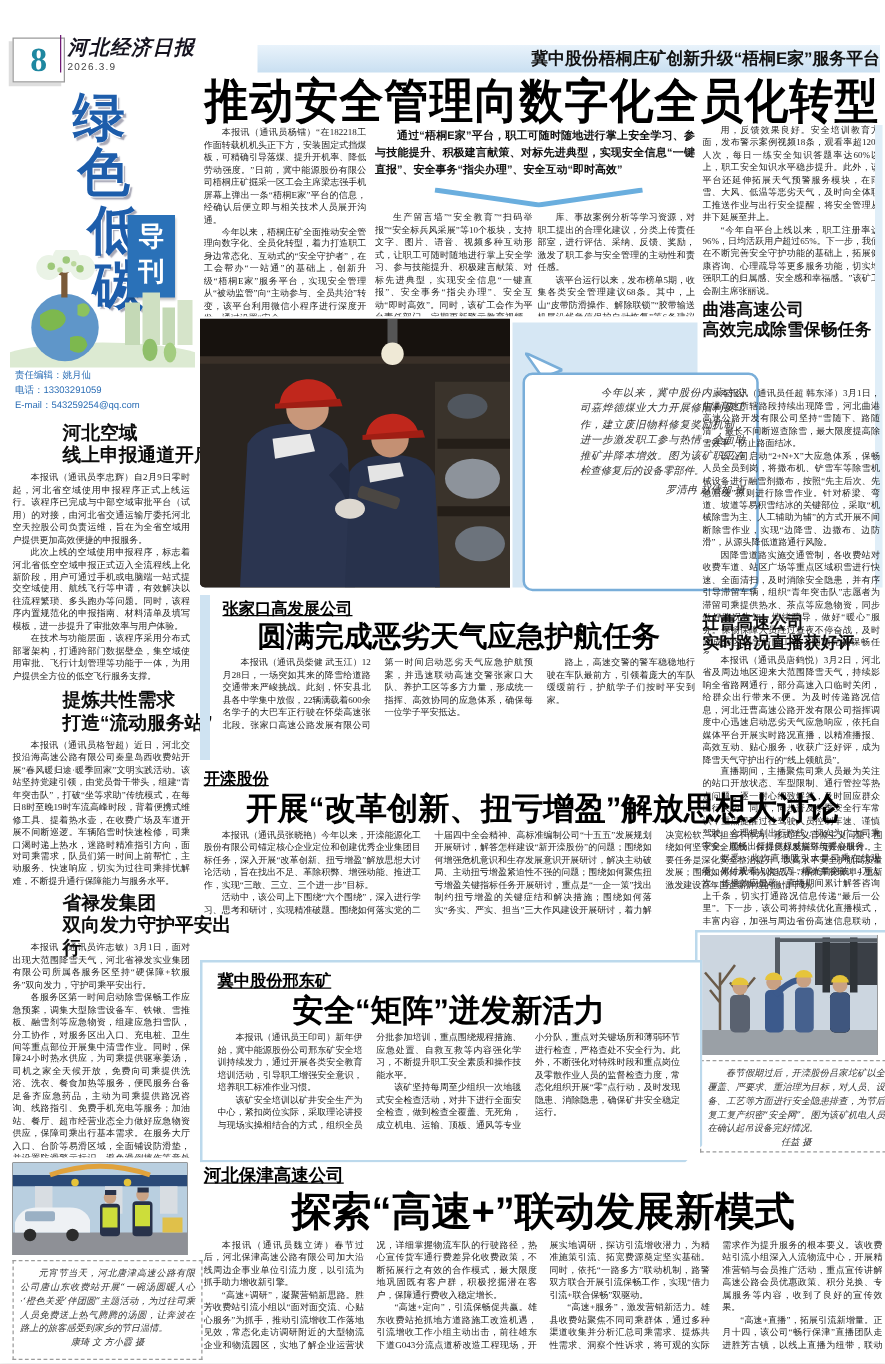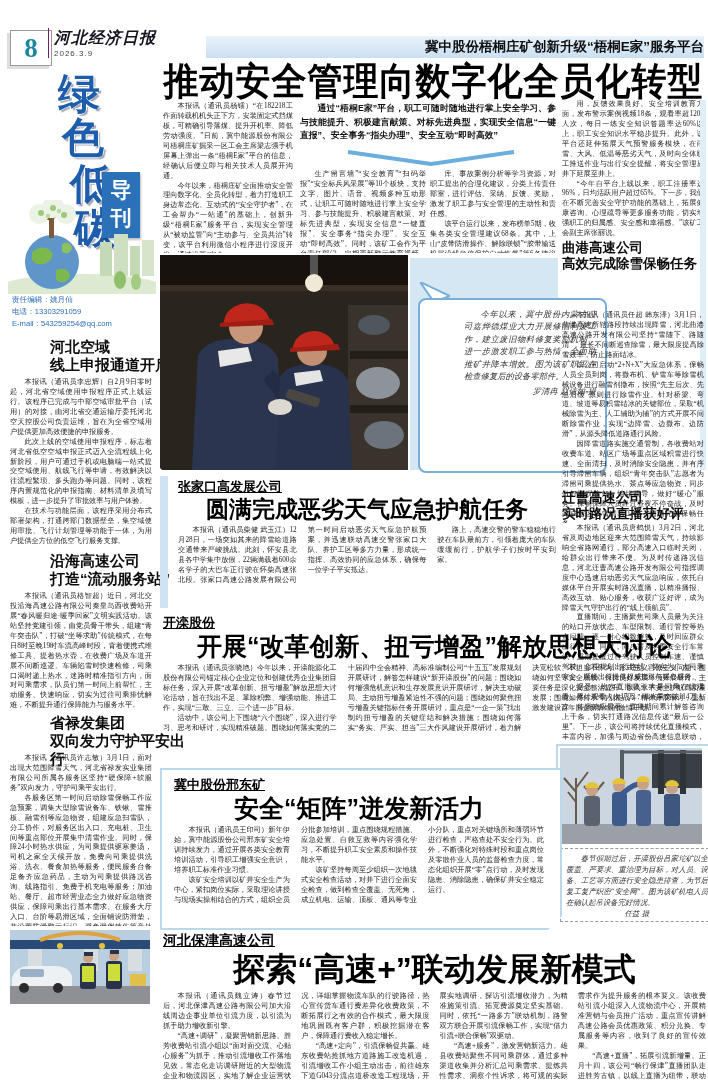--- a/index.html
+++ b/index.html
@@ -113,21 +113,21 @@
       <p>河北空域</p>
       <p>线上申报通道开启</p>
     </div>
   <div class="abs body" style="left:10px;top:378px;width:142px;height:168px;">
       <p>本报讯（通讯员李忠辉）自2月9日零时起，河北省空域使用申报程序正式上线运行。该程序已完成与中部空域审批平台（试用）的对接，由河北省交通运输厅委托河北空天控股公司负责运维，旨在为全省空域用户提供更加高效便捷的申报服务。</p>
       <p>此次上线的空域使用申报程序，标志着河北省低空空域申报正式迈入全流程线上化新阶段，用户可通过手机或电脑端一站式提交空域使用、航线飞行等申请，有效解决以往流程繁琐、多头跑办等问题。同时，该程序内置规范化的申报指南、材料清单及填写模板，进一步提升了审批效率与用户体验。</p>
       <p>在技术与功能层面，该程序采用分布式部署架构，打通跨部门数据壁垒，集空域使用审批、飞行计划管理等功能于一体，为用户提供全方位的低空飞行服务支撑。</p>
     </div>
 
   <div class="abs t-title" style="left:10px;top:552px;width:142px;">
-      <p>沿海高速公司</p>
+      <p>提炼共性需求</p>
       <p>打造“流动服务站”</p>
     </div>
   <div class="abs body" style="left:10px;top:592px;width:142px;height:116px;">
       <p>本报讯（通讯员格智超）近日，河北交投沿海高速公路有限公司秦皇岛西收费站开展“春风暖归途·暖季回家”文明实践活动。该站坚持党建引领，由党员骨干带头，组建“青年突击队”，打破“坐等求助”传统模式，在每日8时至晚19时车流高峰时段，背着便携式维修工具、提着热水壶，在收费广场及车道开展不间断巡逻。车辆陷雪时快速检修，司乘口渴时递上热水，迷路时精准指引方向，面对司乘需求，队员们第一时间上前帮忙，主动服务、快速响应，切实为过往司乘排忧解难，不断提升通行保障能力与服务水平。</p>
     </div>
 
   <div class="abs t-title" style="left:10px;top:714px;width:142px;">
       <p>省禄发集团</p>
       <p>双向发力守护平安出行</p>
     </div>
@@ -159,20 +159,26 @@
       </g>
       <g>
         <circle cx="104" cy="26" r="5" fill="#caa284"></circle>
         <rect x="100" y="20" width="9" height="4" fill="#28324a"></rect>
         <rect x="96" y="31" width="16" height="28" rx="3" fill="#28324a"></rect>
         <rect x="98" y="34" width="12" height="17" fill="#cddd3a"></rect>
       </g>
       <rect x="120" y="44" width="16" height="12" fill="#e0c04a"></rect>
     </svg>
   </div>
+  <div class="abs caption-box" style="left:10px;top:1008px;width:140px;height:70px;">
+    <div class="caption-text">
+        <p>元宵节当天，河北唐津高速公路有限公司唐山东收费站开展“一碗汤圆暖人心·‘橙色关爱’伴团圆”主题活动，为过往司乘人员免费送上热气腾腾的汤圆，让奔波在路上的旅客感受到家乡的节日温情。</p>
+      </div>
+    <div class="caption-byline">康琦 文 方小霞 摄</div>
+  </div>
 
   <div class="abs kicker-band" style="left:206px;top:36px;width:498px;height:22px;">冀中股份梧桐庄矿创新升级“梧桐E家”服务平台</div>
   <div class="abs hl hl-main" style="left:162px;top:58px;width:543px;">推动安全管理向数字化全员化转型</div>
 
   <div class="abs body" style="left:163px;top:102px;width:130px;height:151px;">
       <p>本报讯（通讯员杨镭）“在182218工作面转载机机头正下方，安装固定式挡煤板，可精确引导落煤、提升开机率、降低劳动强度。”日前，冀中能源股份有限公司梧桐庄矿掘采一区工会主席梁志强手机屏幕上弹出一条“梧桐E家”平台的信息，经确认后便立即与相关技术人员展开沟通。</p>
       <p>今年以来，梧桐庄矿全面推动安全管理向数字化、全员化转型，着力打造职工身边常态化、互动式的“安全守护者”，在工会帮办“一站通”的基础上，创新升级“梧桐E家”服务平台，实现安全管理从“被动监管”向“主动参与、全员共治”转变，该平台利用微信小程序进行深度开发，通过设置“安全</p>
     </div>
   <div class="abs quote" style="left:300px;top:102px;width:256px;height:48px;">
       <p>通过“梧桐E家”平台，职工可随时随地进行掌上安全学习、参与技能提升、积极建言献策、对标先进典型，实现安全信息“一键直报”、安全事务“指尖办理”、安全互动“即时高效”</p>

